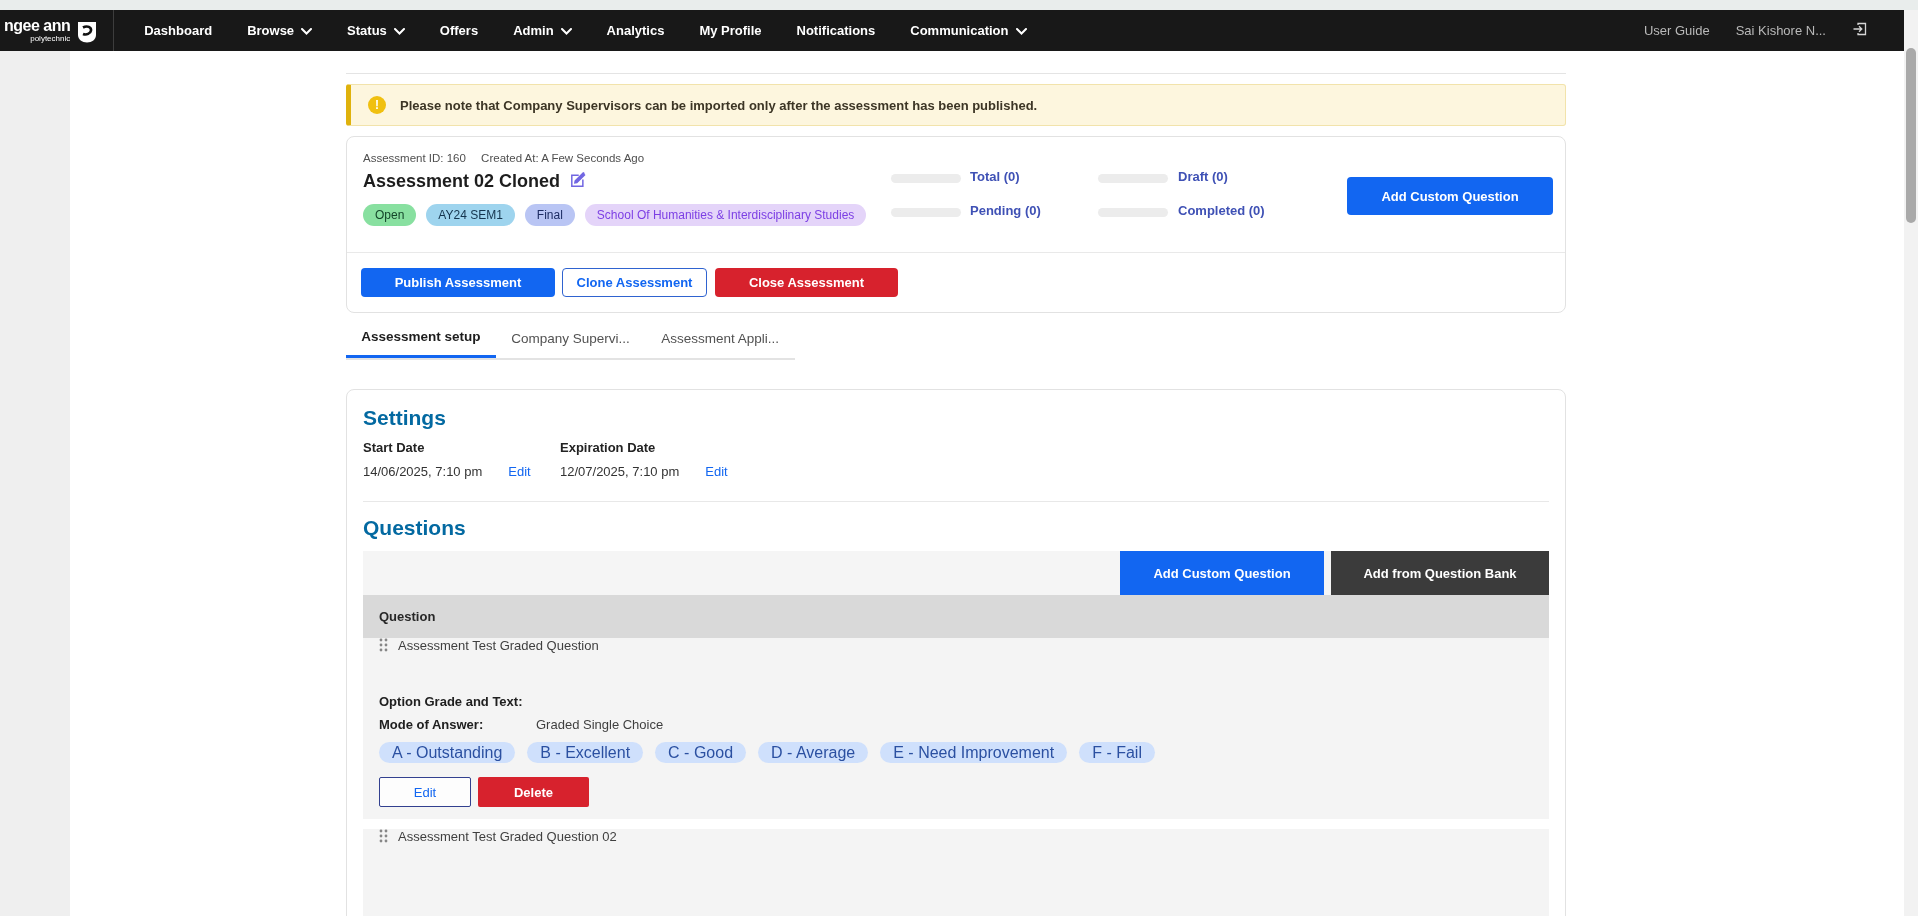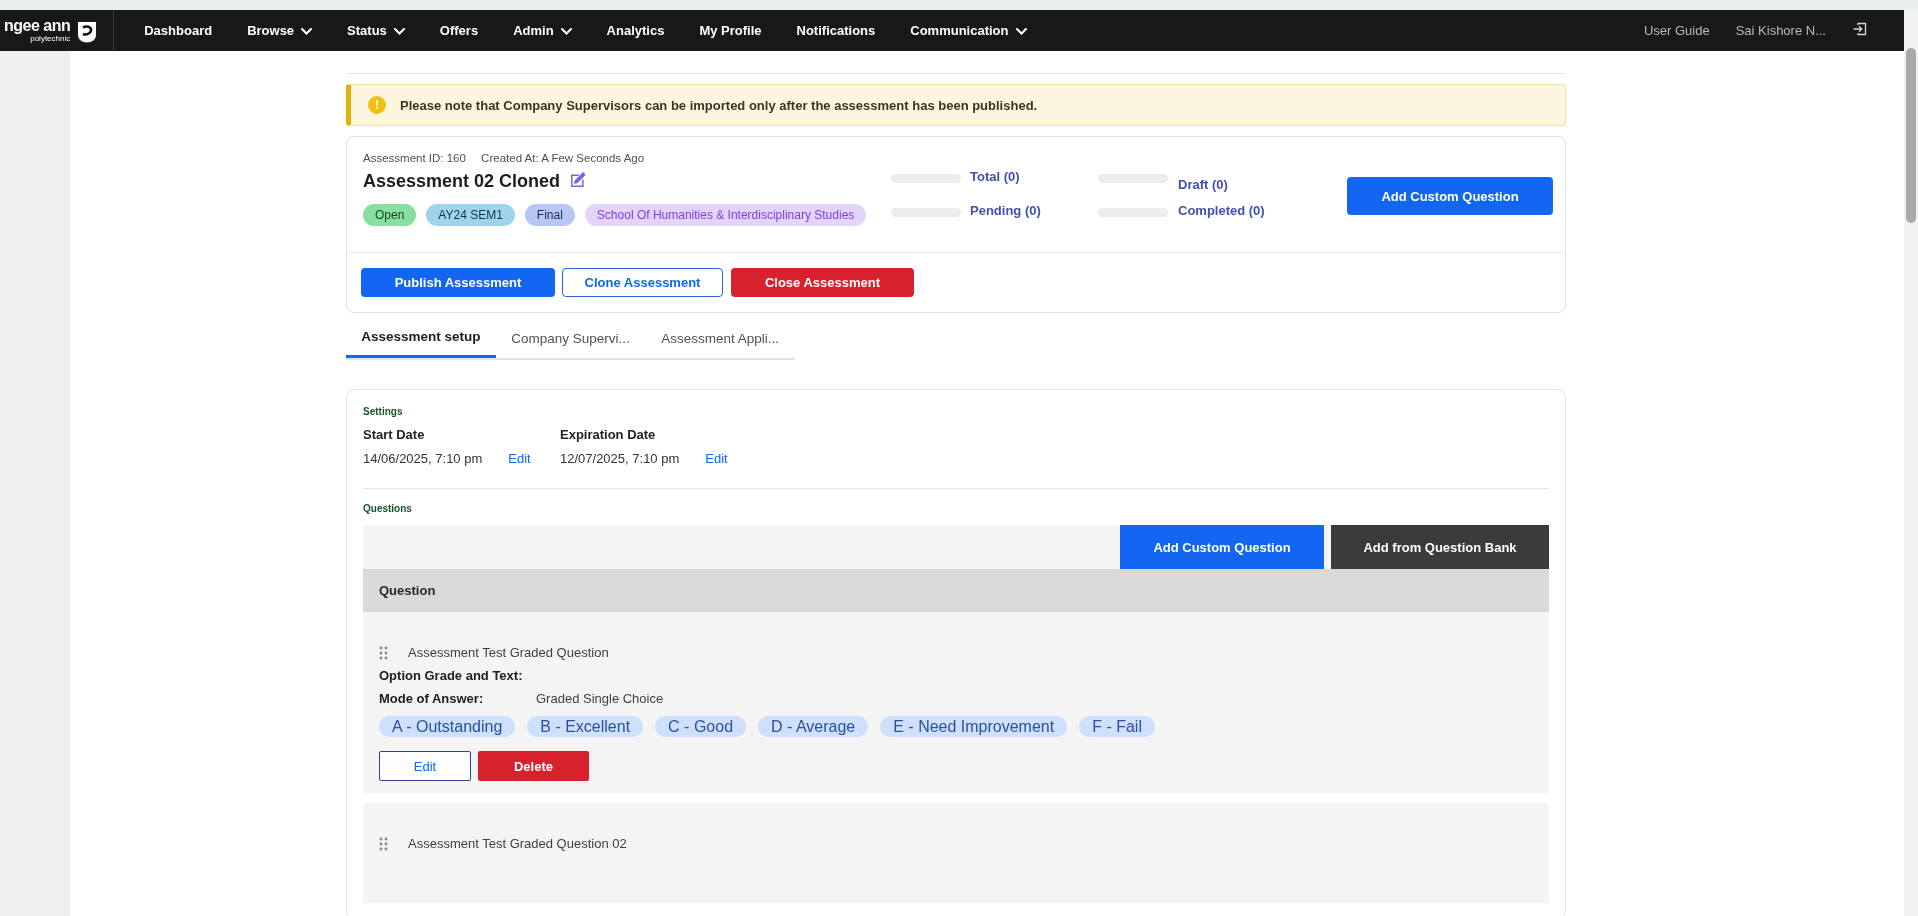--- a/index.html
+++ b/index.html
@@ -53,56 +53,56 @@
   .badge{height:22px;display:inline-flex;align-items:center;padding:0 12px;border-radius:11px;
     font-size:12px;font-weight:500;white-space:nowrap}
   .badge.green{background:#88e0a0;color:#14462a}
   .badge.blue{background:#9ed4ee;color:#14344d}
   .badge.peri{background:#b9c5f4;color:#1d2c63}
   .badge.purple{background:#e4d4f9;color:#7c3fe4}
 
   .stat-pill{position:absolute;width:70px;height:9px;border-radius:5px;background:#ececec}
   .stat-label{position:absolute;font-size:13px;font-weight:bold;color:#3f51b5;white-space:nowrap}
   .p1{left:544px;top:37px}.p2{left:544px;top:71px}.p3{left:751px;top:37px}.p4{left:751px;top:71px}
-  .l1{left:623px;top:32px}.l2{left:623px;top:66px}.l3{left:831px;top:40px}.l4{left:831px;top:66px}
+  .l1{left:623px;top:32px}.l2{left:623px;top:66px}.l3{left:831px;top:32px}.l4{left:831px;top:66px}
 
   .btn{display:inline-flex;align-items:center;justify-content:center;font-size:13px;font-weight:bold;
     cursor:pointer;border:none;background:none;font-family:inherit;white-space:nowrap}
   .btn-primary{background:#1266f1;color:#fff;border-radius:4px}
   .btn-outline{background:#fff;color:#1266f1;border:1px solid #2f63d0;border-radius:4px}
   .btn-danger{background:#d7222d;color:#fff;border-radius:4px}
   .add-q-top{position:absolute;right:12px;top:40px;width:206px;height:38px}
 
   .card1-footer{position:absolute;left:0;right:0;bottom:0;height:60px;border-top:1px solid #e9e9e9;
     display:flex;align-items:center;gap:7px;padding-left:14px}
   .card1-footer .btn{height:29px}
-  .w-pub{width:194px}.w-clone{width:161px}.w-close{width:183px;margin-left:1px}
+  .w-pub{width:194px}.w-clone{width:145px}.w-close{width:183px;margin-left:1px}
 
   .tabs{display:flex;width:449px;border-bottom:2px solid #e3e3e3;margin-top:5px}
   .tab{width:150px;height:40px;display:flex;align-items:center;justify-content:center;
     font-size:13.5px;color:#525252;cursor:pointer;white-space:nowrap}
   .tab.active{font-weight:bold;color:#1d1d1d;border-bottom:3px solid #1266f1;margin-bottom:-2px}
 
   .card2{margin-top:29px;padding:16px 16px 0 16px;min-height:530px}
-  .h-section{font-size:10px;font-weight:bold;color:#14532d}
+  .h-section{font-size:21px;font-weight:bold;color:#0369a1}
   .settings-grid{display:grid;grid-template-columns:197px 280px;margin-top:10px;row-gap:9px;font-size:13px}
   .s-label{font-weight:bold;color:#232323}
   .s-value{color:#333;display:flex;gap:26px;align-items:center}
   .edit-link{color:#1266f1;cursor:pointer}
   .div2{border:none;border-top:1px solid #e8e8e8;margin-top:22px}
   .h-questions{margin-top:14px}
   .q-toolbar{margin-top:11px;height:44px;background:#f5f5f5;display:flex;justify-content:flex-end;gap:7px}
   .q-toolbar .btn{height:44px;border-radius:0}
   .w-addq{width:204px}
   .btn-dark{background:#3b3b3b;color:#fff;width:218px}
   .q-header{height:43px;background:#d9d9d9;display:flex;align-items:center;padding-left:16px;
     font-size:13px;font-weight:bold;color:#282828}
   .q-block{background:#f4f4f4;padding:0 16px 12px 16px}
   .q-block.tail{padding-bottom:0;height:100px;margin-top:10px}
-  .q-title-row{height:48px;display:flex;align-items:flex-end;gap:20px;font-size:13px;color:#3f3f3f}
+  .q-title-row{height:48px;display:flex;align-items:flex-start;gap:10px;font-size:13px;color:#3f3f3f}
   .drag{display:inline-flex;cursor:grab}
   .q-field{display:flex;font-size:13px;margin-top:8px}
   .q-label{font-weight:bold;color:#202020;width:157px}
   .q-value{color:#3f3f3f}
   .opt-row{display:flex;gap:12px;margin-top:10px}
   .opt-pill{height:21px;display:inline-flex;align-items:center;padding:0 13px;border-radius:11px;
     background:#cfe0fc;color:#2b50a1;font-size:16px;white-space:nowrap}
   .q-actions{display:flex;gap:7px;margin-top:14px}
   .btn-edit{width:92px;height:30px;background:#fdfdfd;border:1px solid #32408f;color:#1266f1;
     border-radius:2px;font-weight:normal}

